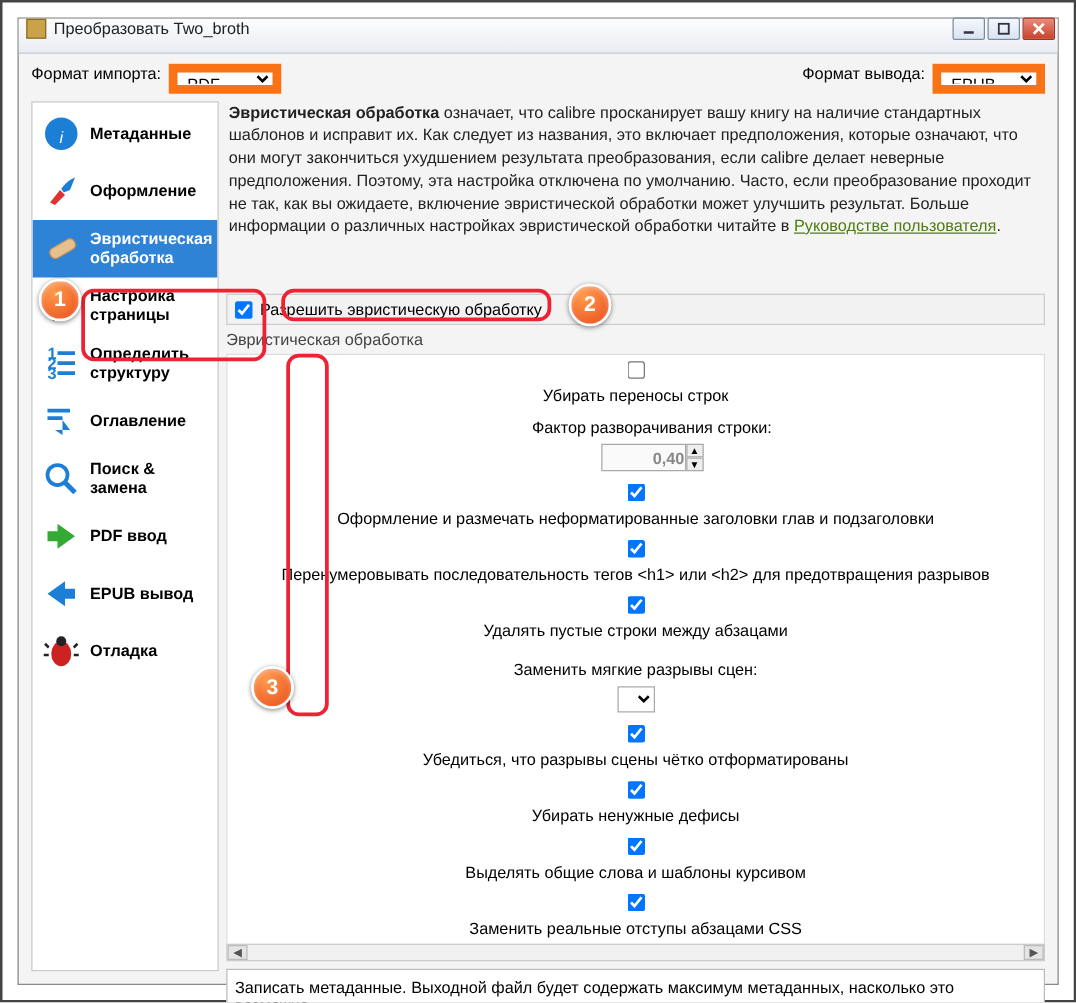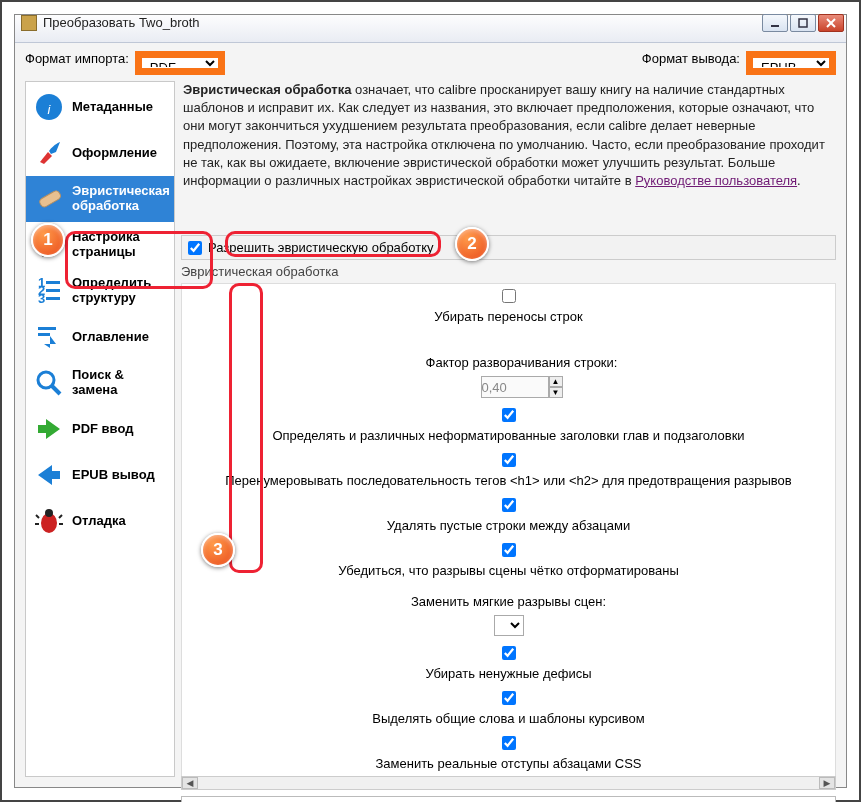--- a/index.html
+++ b/index.html
@@ -19,28 +19,28 @@
 select { height: 24px; border:7px solid #f97316; background:#fff; padding:1px 4px; }
 .body { flex:1; display:flex; gap:6px; min-height:0; }
 .sidebar { width: 150px; background:#fff; border:1px solid #c9c9c9; overflow-y:auto; padding:2px 0; }
 .sb-item { display:flex; align-items:center; gap:8px; padding:8px 8px; cursor:pointer; }
 .sb-item.selected { background:#2f83d6; color:#fff; }
 .sb-icon { width:30px; height:30px; flex-shrink:0; display:flex; align-items:center; justify-content:center; }
 .sb-label { font-weight:600; line-height:1.15; }
 .main { flex:1; display:flex; flex-direction:column; min-width:0; }
 .desc { color:#222; line-height:1.4; padding:0 2px 6px 2px; }
 .desc b { font-weight:700; }
-.desc a { color:#701a75; text-decoration: underline; }
+.desc a { color:#4d7c0f; text-decoration: underline; }
 .enable-row { display:flex; align-items:center; gap:6px; background:#f2f2f2; border:1px solid #ccc; padding:4px 6px; margin-bottom:2px;margin-top:39px; }
 .group-title { color:#444; padding:2px 0 4px 0; }
 .options { background:#fff; border-left:1px solid #ddd; border-right:1px solid #ddd; border-top:1px solid #ddd; }
 .opt { display:flex; align-items:center; gap:6px; padding:5px 8px;flex-direction:column; }
-.opt.sub { padding-left:34px; gap:6px;margin-top:21px; }
+.opt.sub { padding-left:34px; gap:6px; }
 input[type="checkbox"] { width:14px; height:14px; }
-.num { width:68px; height:22px; border:1px solid #aaa; color:#888; text-align:left; }
+.num { width:68px; height:22px; border:1px solid #aaa; color:#888; text-align:right;font-weight:bold; }
 .num-wrap { display:flex; align-items:center; }
 .num-btns { display:flex; flex-direction:column; }
 .spin { width:14px; height:11px; border:1px solid #aaa; background:#eee; font-size:8px; display:flex; align-items:center; justify-content:center; }
 .combo { flex:1; height:24px; border:1px solid #aaa; background:#fff; }
 .hscroll { height:18px; background:#f0f0f0; border:1px solid #ccc; display:flex; align-items:center; }
 .hscroll .ar { width:16px; height:100%; background:#e4e4e4; border:1px solid #bbb; display:flex;align-items:center;justify-content:center;font-size:9px;color:#555;}
 .hscroll .track{flex:1;}
 .log { flex:1; background:#fff; border:1px solid #bbb; margin-top:6px; padding:6px; overflow:auto; min-height:80px;}
 .bottom { display:flex; align-items:center; gap:8px; padding-top:8px; }
 .bottom .sp { flex:1; }
@@ -210,39 +210,39 @@
            <div class="num-wrap">
              <input class="num" disabled="" value="0,40" style="">
              <div class="num-btns">
                     <div class="spin">▲</div>
                     <div class="spin">▼</div>
                   </div>
            </div>
          </div>
          <div class="opt">
                 <input type="checkbox" checked="" style="">
-                <span>Определять и различных неформатированные заголовки глав и подзаголовки</span>
+                <span>Оформление и размечать неформатированные заголовки глав и подзаголовки</span>
               </div>
          <div class="opt">
                 <input type="checkbox" checked="" style="">
                 <span>Перенумеровывать последовательность тегов &lt;h1&gt; или &lt;h2&gt; для предотвращения разрывов</span>
               </div>
          <div class="opt">
                 <input type="checkbox" checked="" style="">
                 <span>Удалять пустые строки между абзацами</span>
-              </div>
-         <div class="opt">
-                <input type="checkbox" checked="" style="">
-                <span>Убедиться, что разрывы сцены чётко отформатированы</span>
               </div>
          <div class="opt">
            <span style="width:14px"></span>
            <span>Заменить мягкие разрывы сцен:</span>
            <select class="combo"><option></option></select>
          </div>
+         <div class="opt">
+                <input type="checkbox" checked="" style="">
+                <span>Убедиться, что разрывы сцены чётко отформатированы</span>
+              </div>
          <div class="opt">
                 <input type="checkbox" checked="" style="">
                 <span>Убирать ненужные дефисы</span>
               </div>
          <div class="opt">
                 <input type="checkbox" checked="" style="">
                 <span>Выделять общие слова и шаблоны курсивом</span>
               </div>
          <div class="opt">
                 <input type="checkbox" checked="" style="">

